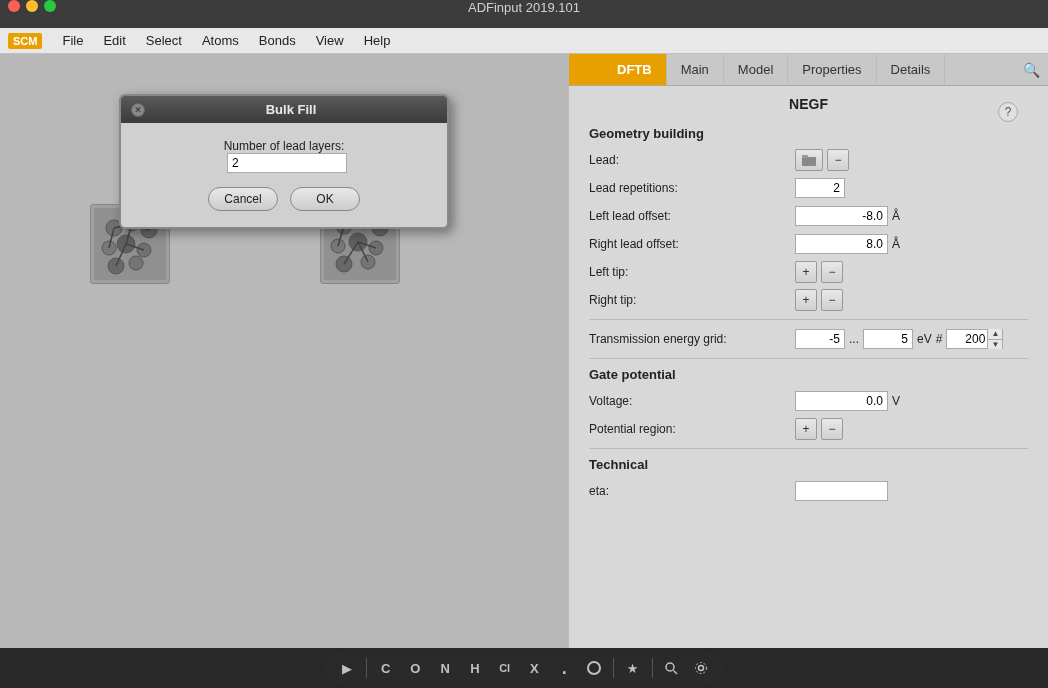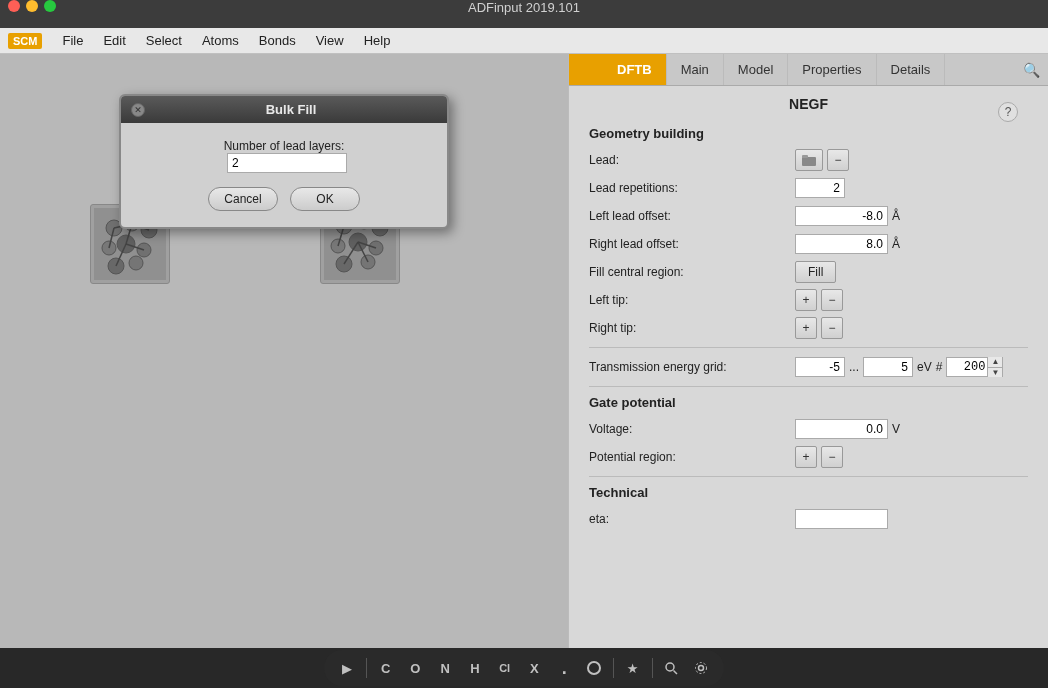--- a/index.html
+++ b/index.html
@@ -376,21 +376,20 @@
       height: 20px;
     }
     .spinner-input {
       border: none;
       background: transparent;
       width: 40px;
       text-align: right;
       font-size: 12px;
       padding: 0 2px;
       outline: none;
-      font-family: Liberation Mono, monospace;
     }
     .spinner-arrows {
       display: flex;
       flex-direction: column;
       height: 20px;
       border-left: 1px solid #aaa;
     }
     .spinner-up, .spinner-down {
       flex: 1;
       width: 14px;
@@ -592,26 +591,20 @@
       </div>
 
       <div class="form-row">
         <span class="form-label">Right lead offset:</span>
         <div class="form-control">
           <input type="text" class="form-input form-input-wide" value="8.0" style="">
           <span class="unit-label">Å</span>
         </div>
       </div>
 
-      <div class="form-row">
-        <span class="form-label">Fill central region:</span>
-        <div class="form-control">
-          <button class="fill-btn">Fill</button>
-        </div>
-      </div>
 
       <div class="form-row">
         <span class="form-label">Left tip:</span>
         <div class="form-control">
           <button class="icon-btn">+</button>
           <button class="icon-btn">−</button>
         </div>
       </div>
 
       <div class="form-row">

